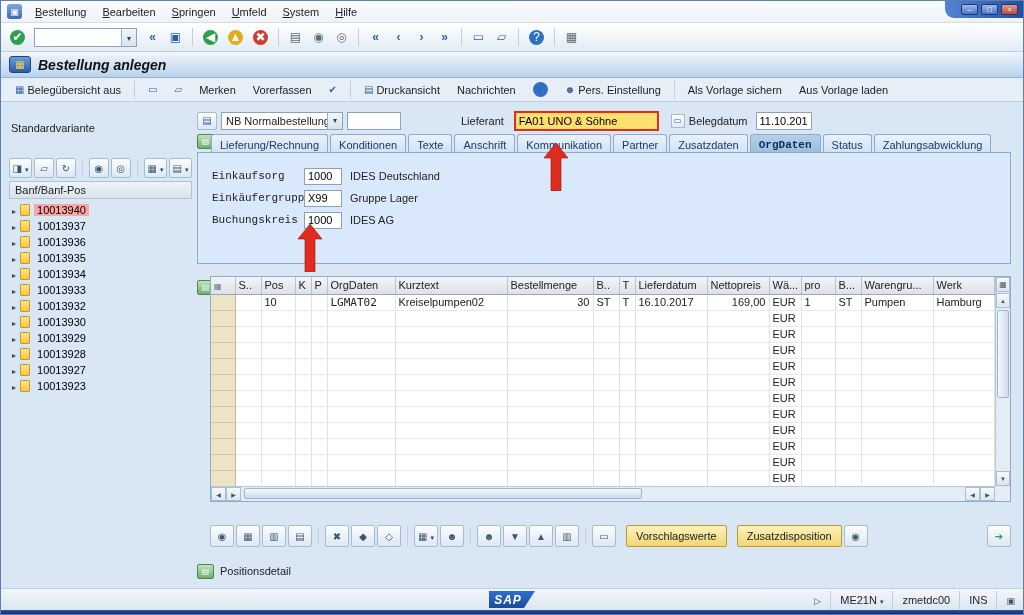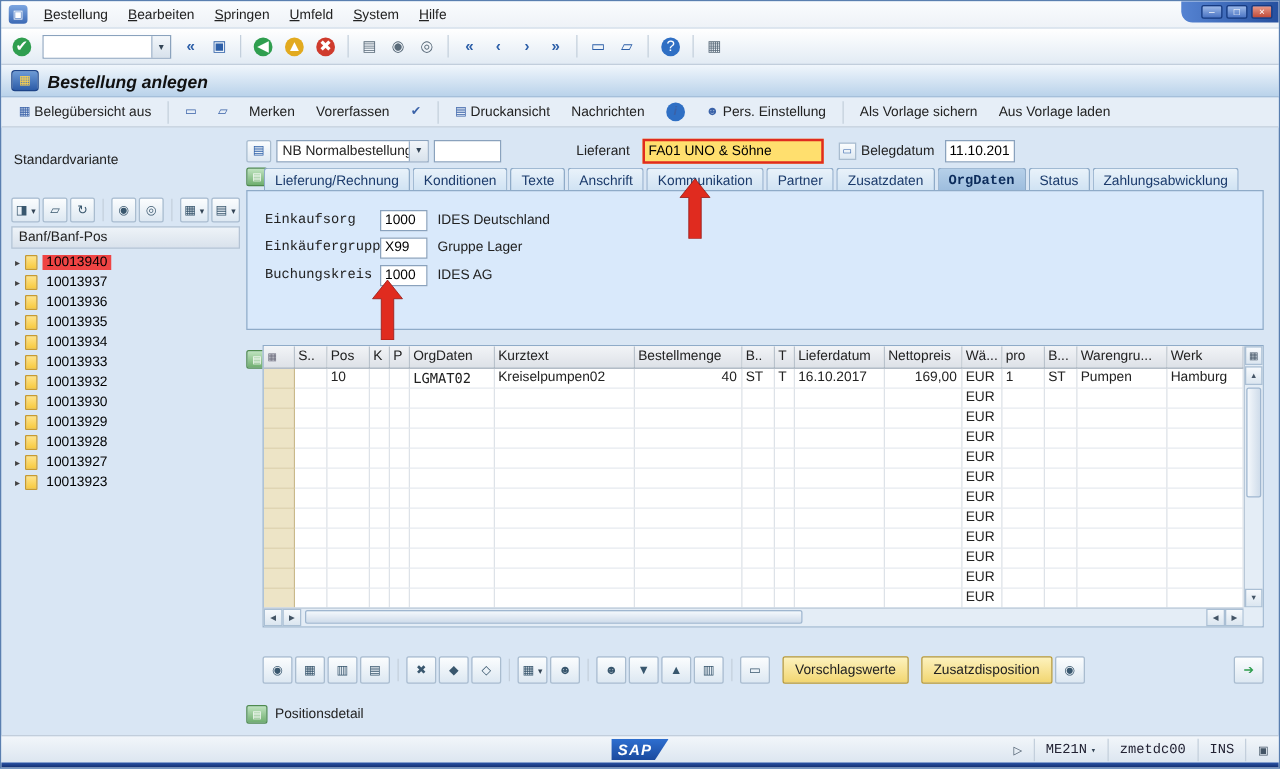--- a/index.html
+++ b/index.html
@@ -82,21 +82,21 @@
     border:1px solid #a9bccf; border-radius:2px; color:#39576e; }
   .side-toolbar .glyph, .lower-bar .glyph { font-size:10px; }
   .tree-header { background:linear-gradient(#eef3f8,#d9e2ec); border:1px solid #b4c3d4;
     padding:2px 5px; color:#222; }
   .tree { margin-top:3px; }
   .tree-item { display:flex; align-items:center; height:16px; gap:4px; padding-left:3px; }
   .expander::before { content:"▸"; font-size:8px; color:#444; }
   .doc-icon { width:10px; height:12px; background:linear-gradient(#ffe48a,#f7c93f);
     border:1px solid #c79a2f; border-radius:1px; flex:0 0 auto; }
   .tree-label { padding:0 3px; color:#000; }
-  .tree-item.selected .tree-label { background:#ef4444; }
+  .tree-item.selected .tree-label { background:#fca5a5; }
 
   
   .content { position:absolute; left:196px; top:109px; right:12px; bottom:30px; }
   .doc-header { position:absolute; top:0; left:0; right:0; height:21px;
     display:flex; align-items:center; gap:4px; }
   .mini-btn { width:20px; height:18px; background:linear-gradient(#fbfdfe,#dde8f2);
     border:1px solid #a9bccf; border-radius:2px; display:inline-flex;
     align-items:center; justify-content:center; }
   .mini-btn::before { content:"▤"; font-size:10px; color:#2d5fa8; }
   .select-box { display:flex; align-items:center; border:1px solid #8aa2bd;
@@ -191,21 +191,21 @@
   .statusbar { position:absolute; left:0; right:0; bottom:4px; height:22px;
     background:linear-gradient(#f2f6fa,#dce6f0); border-top:1px solid #c2cedc;
     display:flex; align-items:center; padding:0 8px; }
   .sap-logo { position:absolute; left:50%; transform:translateX(-50%); top:2px;
     width:46px; height:17px; background:linear-gradient(#2e6fd0,#1b4a9e); color:#fff;
     font-weight:bold; font-style:italic; display:flex; align-items:center;
     justify-content:center; clip-path:polygon(0 0,100% 0,76% 100%,0 100%);
     font-size:12px; letter-spacing:1px; padding-right:8px; }
   .status-right { margin-left:auto; display:flex; align-items:center; gap:5px; }
   .status-expand::before { content:"▷"; font-size:9px; color:#456; }
-  .status-item { display:flex; align-items:flex-end; gap:3px; color:#223;font-family:Liberation Mono, monospace; }
+  .status-item { display:flex; align-items:flex-end; gap:3px; color:#223; }
   .gui-status::before { content:"▣"; font-size:9px; color:#456; }
   .bottom-strip { position:absolute; left:0; right:0; bottom:0; height:4px;
     background:linear-gradient(#2c55a8,#102c6e); }
 </style>
 </head>
 <body>
 
 <div class="topbar">
   <span class="app-icon"></span>
   <div class="menubar">
@@ -561,21 +561,21 @@
         </thead>
         <tbody>
             <tr>
               <td class="sel-cell"></td>
               <td class="c0"></td>
               <td class="c1">10</td>
               <td class="c2"></td>
               <td class="c3"></td>
               <td class="c4">LGMAT02</td>
               <td class="c5">Kreiselpumpen02</td>
-              <td class="c6">40</td>
+              <td class="c6">30</td>
               <td class="c7">ST</td>
               <td class="c8">T</td>
               <td class="c9">16.10.2017</td>
               <td class="c10">169,00</td>
               <td class="c11">EUR</td>
               <td class="c12">1</td>
               <td class="c13">ST</td>
               <td class="c14">Pumpen</td>
               <td class="c15">Hamburg</td>
             </tr>

